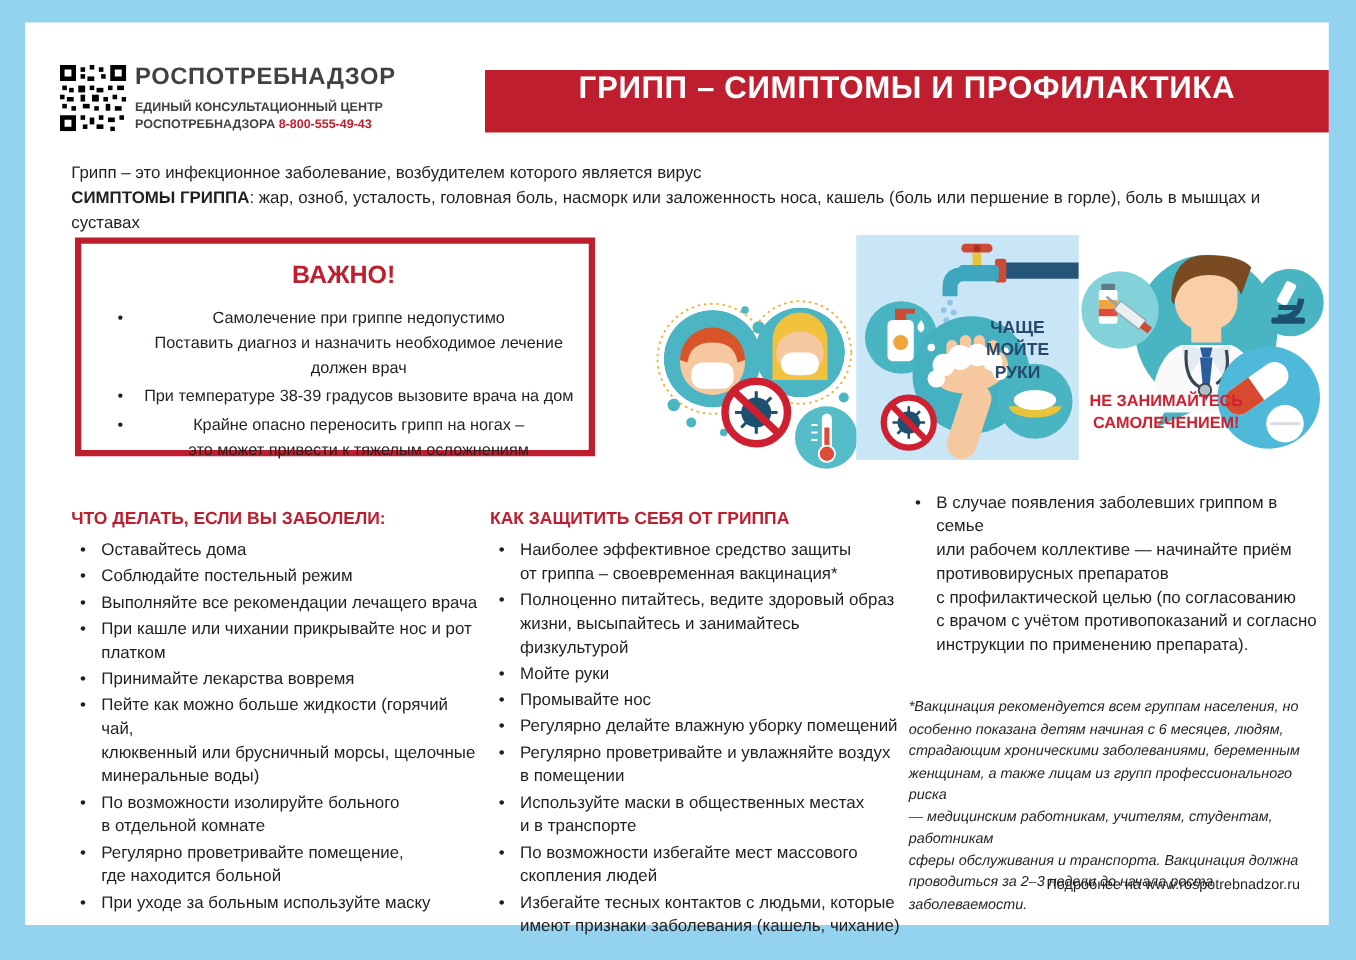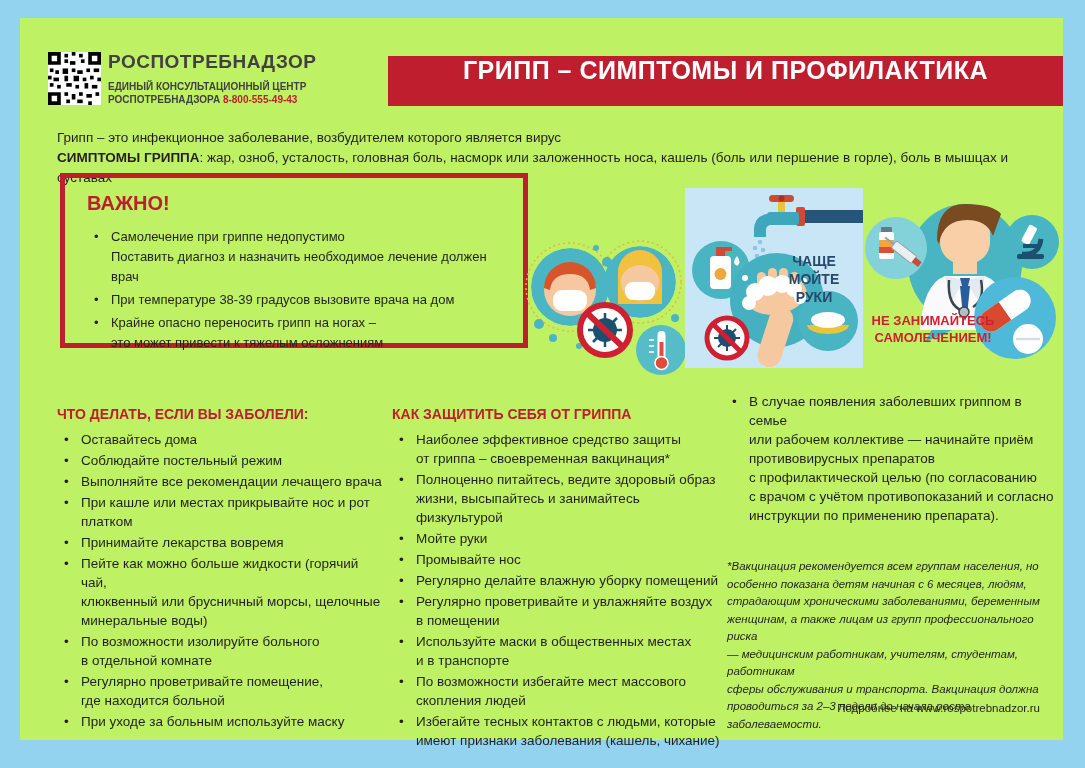--- a/index.html
+++ b/index.html
@@ -1,36 +1,36 @@
 <!DOCTYPE html>
 <html><head>
 <meta charset="utf-8">
 <style>
   html,body{margin:0;padding:0;background:#fff;}
   .poster{position:relative;width:1085px;height:768px;background:#94d3f0;
     font-family:"Liberation Sans",sans-serif;color:#231f20;overflow:hidden;}
-  .content{position:absolute;left:20px;top:18px;width:1043px;height:722px;background:#bef264;}
+  .content{position:absolute;left:20px;top:18px;width:1043px;height:722px;background:#ffffff;}
 
   
   .qr{position:absolute;left:28px;top:34px;width:53px;height:53px;}
   .logoblock{position:absolute;left:88px;top:33px;}
   .logo-title{font-size:19px;font-weight:bold;color:#414042;letter-spacing:.5px;}
   .logo-sub{margin-top:7px;font-size:10px;font-weight:bold;color:#414042;line-height:13px;}
   .logo-phone{color:#bf1e2f;}
   .banner{position:absolute;left:368px;top:38px;right:0;height:50px;background:#bf1e2f;
     display:flex;align-items:flex-start;justify-content:center;}
   .banner span{color:#fff;font-weight:bold;font-size:25px;letter-spacing:.5px;}
 
   
   .intro{position:absolute;left:37px;top:110px;width:1000px;font-size:13.5px;line-height:20px;}
   .intro b{font-weight:bold;}
 
   
-  .impbox{position:absolute;left:40px;top:155px;width:468px;height:175px;box-sizing:border-box;
-    border:5px solid #bf1e2f;padding:14px 8px 0 22px;}
+  .impbox{position:absolute;left:40px;top:172px;width:416px;height:175px;box-sizing:border-box;
+    border:5px solid #bf1e2f;padding:14px 8px 0 22px;text-align:center;}
   .imp-title{color:#bf1e2f;font-weight:bold;font-size:20px;margin-bottom:12px;}
   .blist{list-style:none;margin:0;padding:0;}
   .blist li{position:relative;padding-left:24px;margin-bottom:2px;font-size:13.5px;line-height:19px;
     white-space:pre-line;}
   .blist li::before{content:"•";position:absolute;left:7px;top:0;}
   .impbox .blist li{font-size:13px;line-height:20px;margin-bottom:3px;}
 
   
   .illus{position:absolute;}
   .il-care{left:503px;top:172px;width:168px;height:200px;}
@@ -302,21 +302,21 @@
       <div class="cap cap-doc">НЕ ЗАНИМАЙТЕСЬ
 САМОЛЕЧЕНИЕМ!</div>
     </div>
 
     <div class="col col1">
       <div class="sec-title">ЧТО ДЕЛАТЬ, ЕСЛИ ВЫ ЗАБОЛЕЛИ:</div>
       <ul class="blist">
         <li>Оставайтесь дома</li>
         <li>Соблюдайте постельный режим</li>
         <li>Выполняйте все рекомендации лечащего врача</li>
-        <li>При кашле или местах прикрывайте нос и рот
+        <li>При кашле или чихании прикрывайте нос и рот
 платком</li>
         <li>Принимайте лекарства вовремя</li>
         <li>Пейте как можно больше жидкости (горячий чай,
 клюквенный или брусничный морсы, щелочные
 минеральные воды)</li>
       </ul>
       <ul class="blist">
         <li>По возможности изолируйте больного
 в отдельной комнате</li>
         <li>Регулярно проветривайте помещение,

